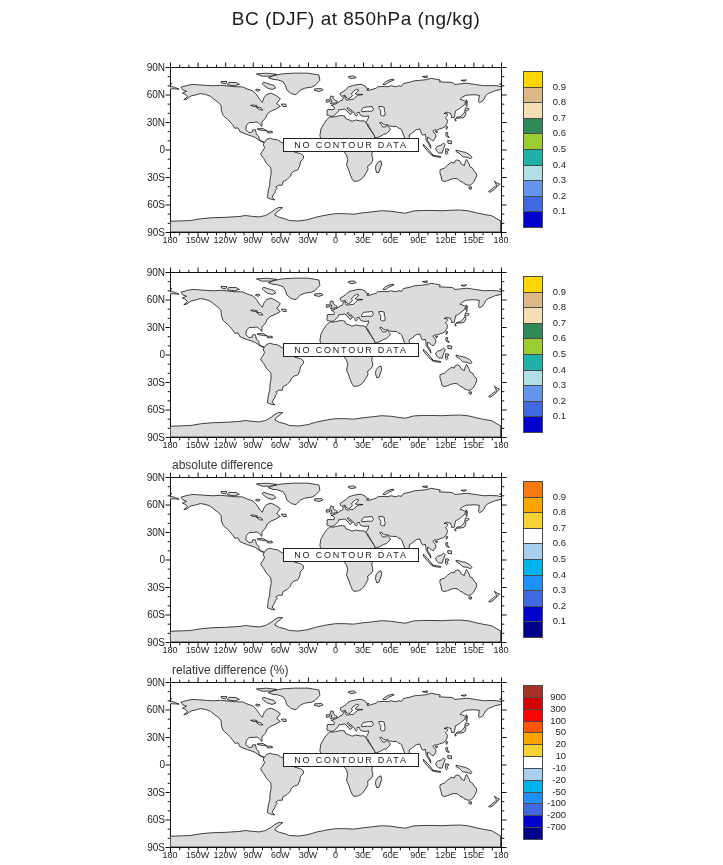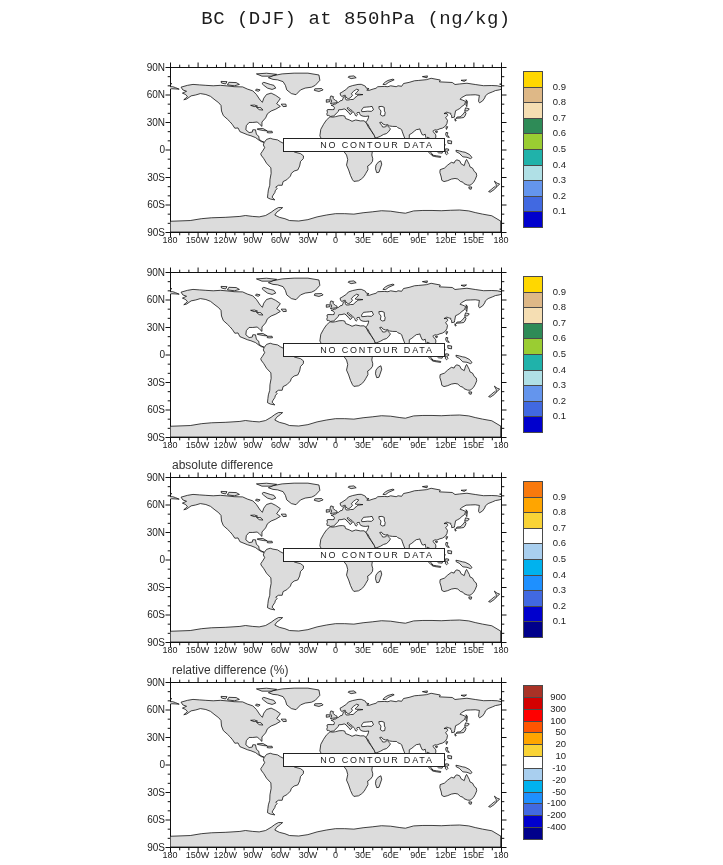--- a/index.html
+++ b/index.html
@@ -1,26 +1,26 @@
 <!DOCTYPE html>
 <html><head>
 <meta charset="utf-8">
 <style>
   html,body{margin:0;padding:0;background:#fff;}
   body{width:723px;height:865px;overflow:hidden;font-family:"Liberation Sans","DejaVu Sans",sans-serif;}
   #page{position:relative;width:723px;height:865px;background:#ffffff;color:#2a2a2a;}
-  .fig-title{position:absolute;left:0;top:8px;width:712px;text-align:center;font-size:19px;letter-spacing:.5px;color:#1c1c1c;white-space:nowrap;font-family:Liberation Mono, monospace;}
+  .fig-title{position:absolute;left:0;top:8px;width:712px;text-align:center;font-size:19px;letter-spacing:.5px;color:#1c1c1c;white-space:nowrap;}
   .panel{position:absolute;left:0;width:723px;height:202px;}
   .panel-subtitle{position:absolute;left:172px;top:1px;font-size:12px;color:#333;white-space:nowrap;}
   .frame-svg{position:absolute;left:163.5px;top:13.5px;width:344px;height:178px;}
   .map-svg{position:absolute;left:170px;top:20px;width:331px;height:165px;}
   .ylab{position:absolute;left:126px;width:39px;text-align:right;font-size:10px;color:#222;line-height:11px;}
   .xlab{position:absolute;top:188px;width:40px;text-align:center;font-size:9px;color:#222;line-height:11px;}
   .nodata{position:absolute;left:283px;top:91px;width:134px;height:12px;border:1px solid #222;background:#fff;
-          font-size:9px;letter-spacing:1.8px;text-align:center;line-height:12px;color:#222;white-space:nowrap;padding-left:26px;}
+          font-size:9px;letter-spacing:1.8px;text-align:center;line-height:12px;color:#222;white-space:nowrap;}
   .cbox{position:absolute;left:523px;width:20px;border:1px solid #4a4a4a;box-sizing:border-box;}
   .clab{position:absolute;left:526px;width:40px;text-align:right;font-size:9.5px;color:#222;line-height:12px;}
   svg{display:block;}
 </style>
 </head>
 <body>
 
 <div id="page">
   <div class="fig-title">BC (DJF) at 850hPa (ng/kg)</div>
   <svg id="geo-defs" width="0" height="0" style="position:absolute" aria-hidden="true" xmlns="http://www.w3.org/2000/svg" xmlns:xlink="http://www.w3.org/1999/xlink">
@@ -278,16 +278,16 @@
         <div class="clab" style="top: 40.69px;">300</div>
         <div class="clab" style="top: 52.54px;">100</div>
         <div class="clab" style="top: 64.38px;">50</div>
         <div class="clab" style="top: 76.23px;">20</div>
         <div class="clab" style="top: 88.08px;">10</div>
         <div class="clab" style="top: 99.92px;">-10</div>
         <div class="clab" style="top: 111.77px;">-20</div>
         <div class="clab" style="top: 123.62px;">-50</div>
         <div class="clab" style="top: 135.46px;">-100</div>
         <div class="clab" style="top: 147.31px;">-200</div>
-        <div class="clab" style="top: 159.15px;">-400</div>
+        <div class="clab" style="top: 159.15px;">-700</div>
       </div>
     </div>
 </div>
 
 </body></html>

